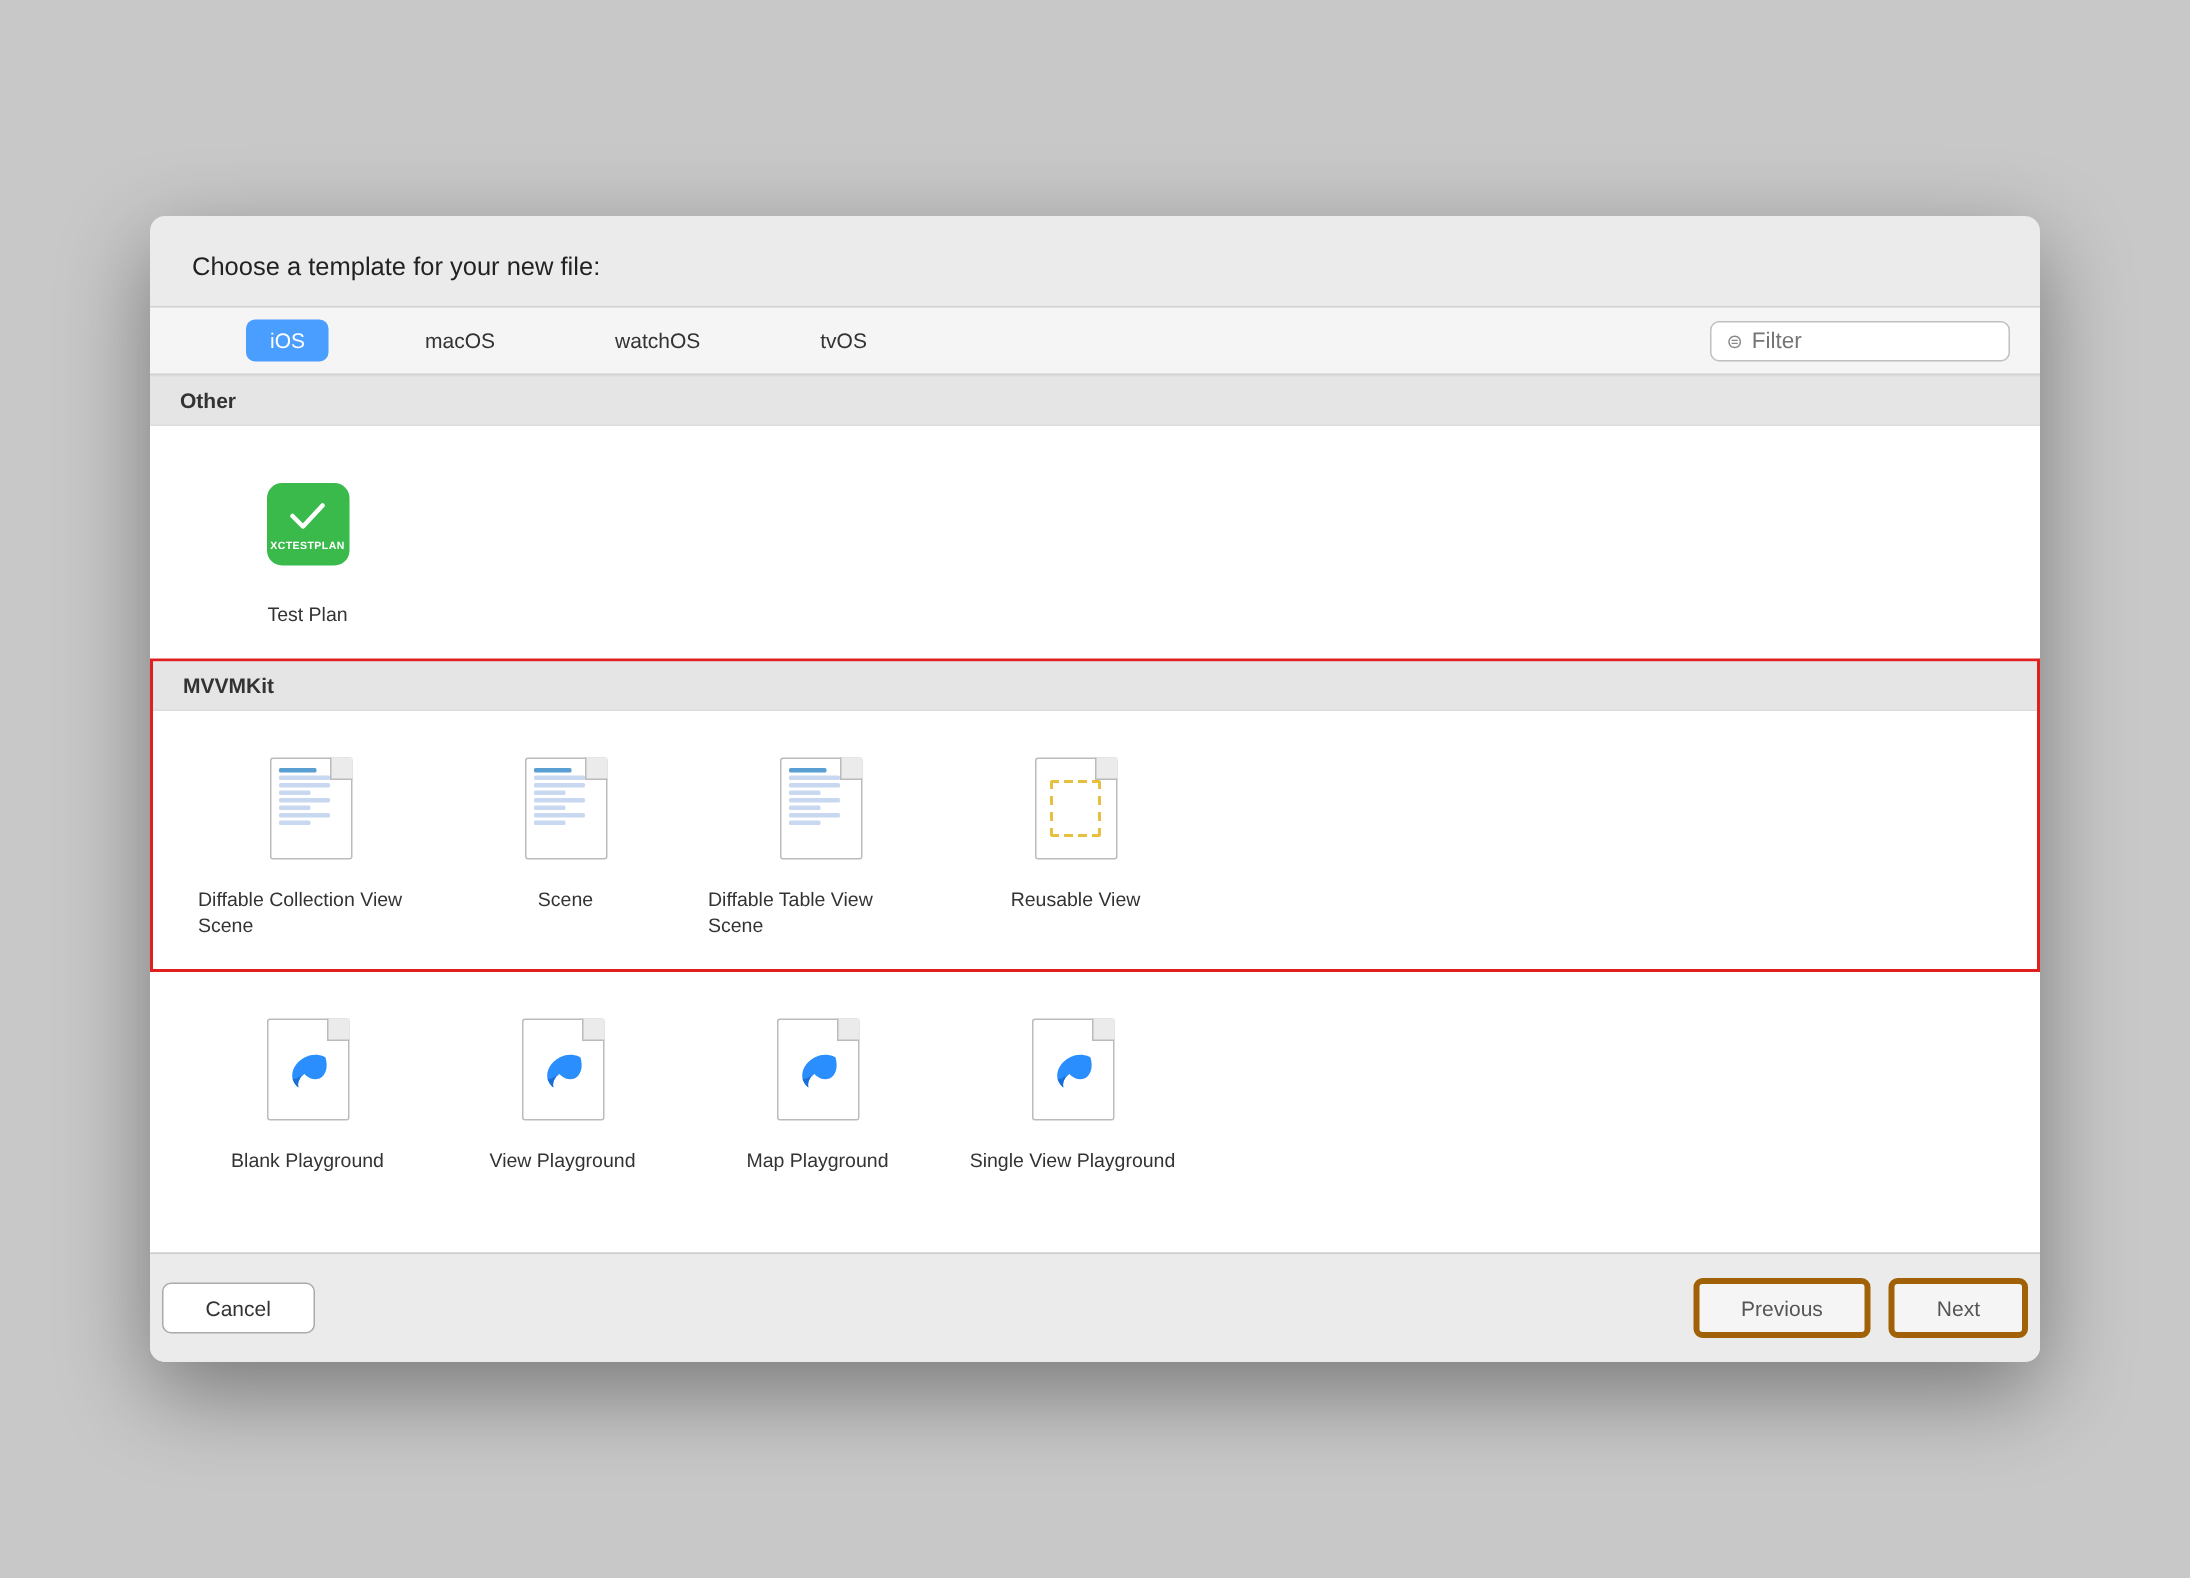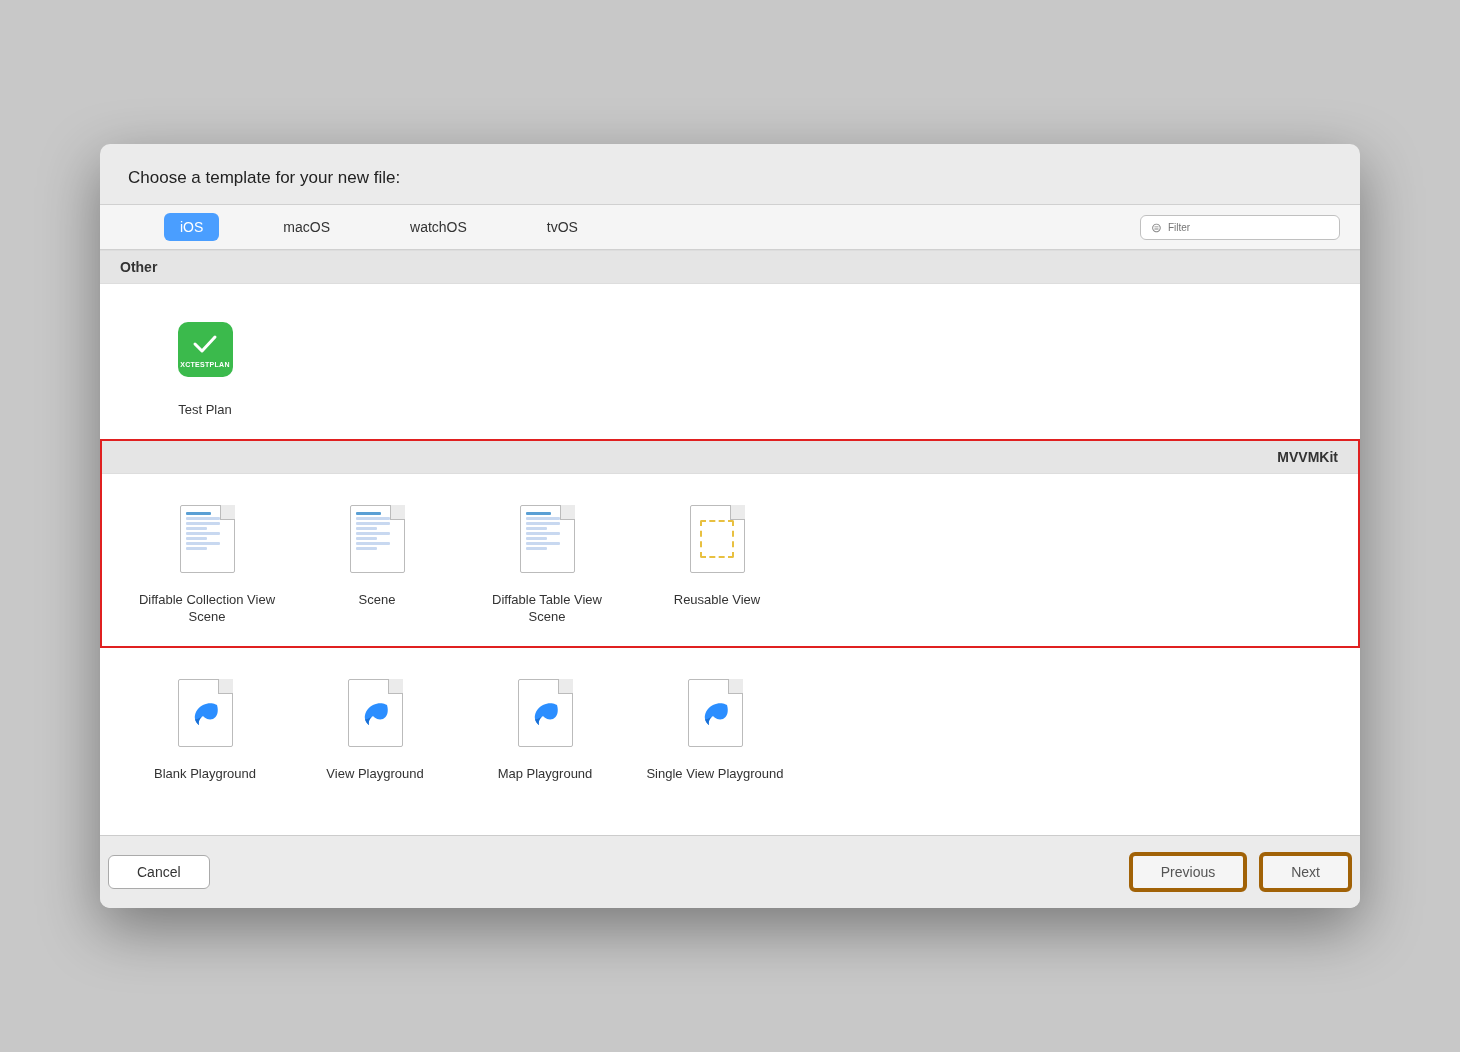--- a/index.html
+++ b/index.html
@@ -62,21 +62,21 @@
       gap: 6px;
       width: 200px;
     }
     .filter-icon {
       color: #888;
       font-size: 13px;
     }
     .filter-input {
       border: none;
       outline: none;
-      font-size: 10px;
+      font-size: 15px;
       color: #4d7c0f;
       background: transparent;
       width: 100%;
     }
     .content-area {
       flex: 1;
       overflow-y: auto;
       background: white;
     }
     .section-header {
@@ -106,32 +106,30 @@
       width: 90px;
       height: 90px;
       display: flex;
       align-items: center;
       justify-content: center;
       border-radius: 6px;
     }
     .template-label {
       font-size: 13px;
       color: #333;
-      text-align: center;
       margin-top: 8px;
       line-height: 1.3;
     }
     
     .mvvmkit-section {
       border: 2px solid #e02020;
       margin: 0;
     }
     .mvvmkit-section .section-header {
       border-top: none;
-      text-align: right;
     }
     .dialog-footer {
       background: #ebebeb;
       border-top: 1px solid #ccc;
       padding: 16px 8px;
       display: flex;
       align-items: center;
       justify-content: space-between;
     }
     .footer-right {

